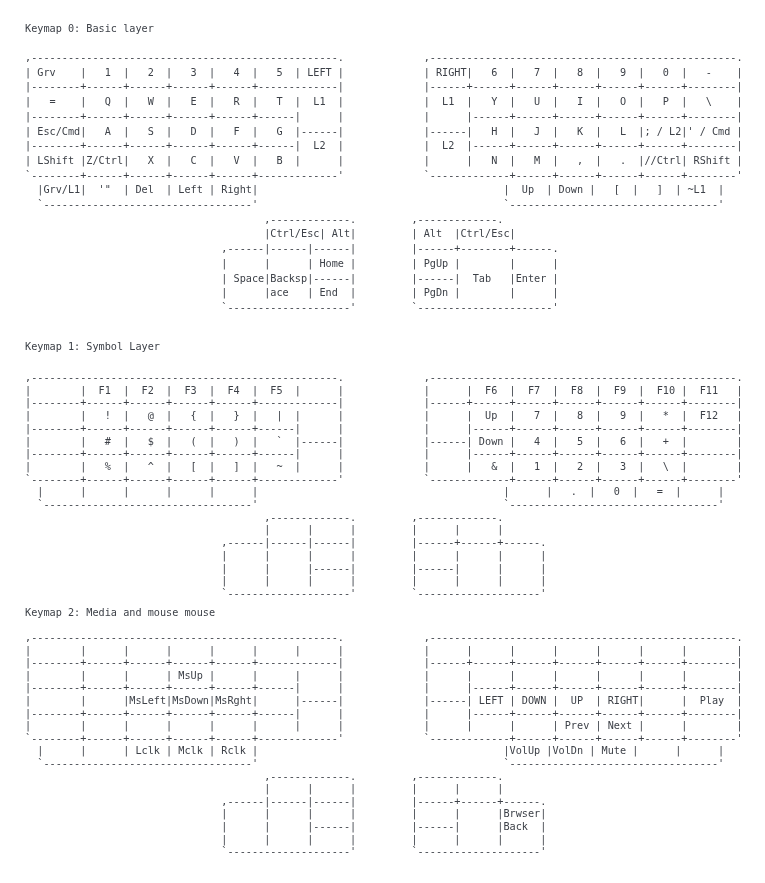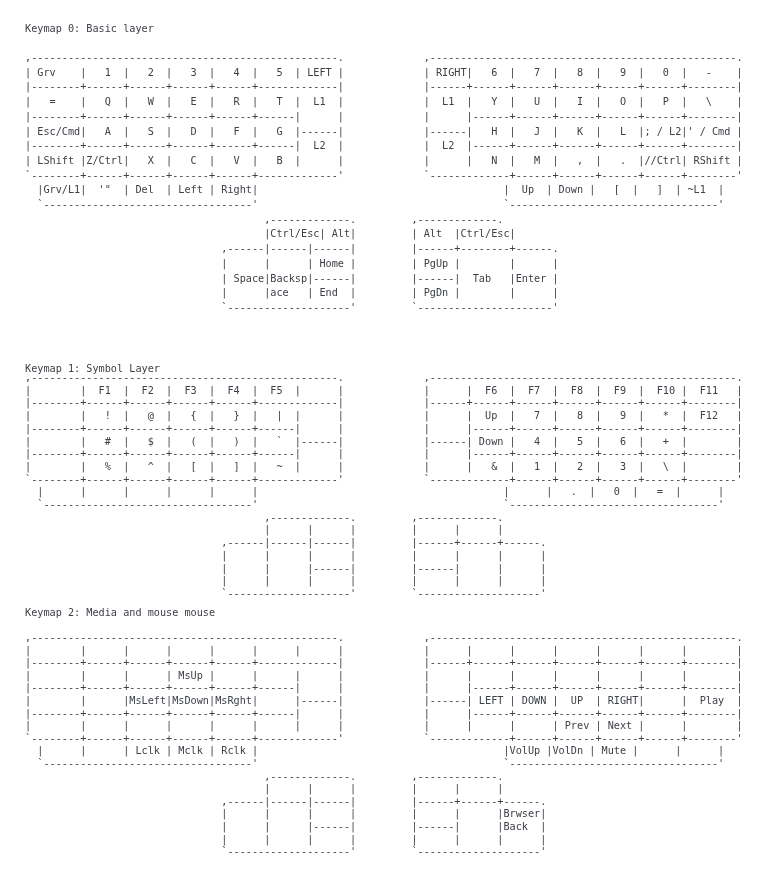--- a/index.html
+++ b/index.html
@@ -18,21 +18,21 @@
     position: absolute;
     left: 25px;
     margin: 0;
     font-family: "DejaVu Sans Mono", "Liberation Mono", monospace;
     font-size: 10.2px;
     color: #3d4148;
     white-space: pre;
   }
   #h0 { top: 22px;  line-height: 14.7px; }
   #a0 { top: 51px;  line-height: 14.7px; }
-  #h1 { top: 363px; line-height: 12.7px; }
+  #h1 { top: 341px; line-height: 12.7px; }
   #a1 { top: 372px; line-height: 12.7px; }
   #h2 { top: 607px; line-height: 12.6px; }
   #a2 { top: 632px; line-height: 12.6px; }
 </style>
 </head>
 <body>
 
 <div class="canvas">
 
   <div class="heading" id="h0">Keymap 0: Basic layer</div>

